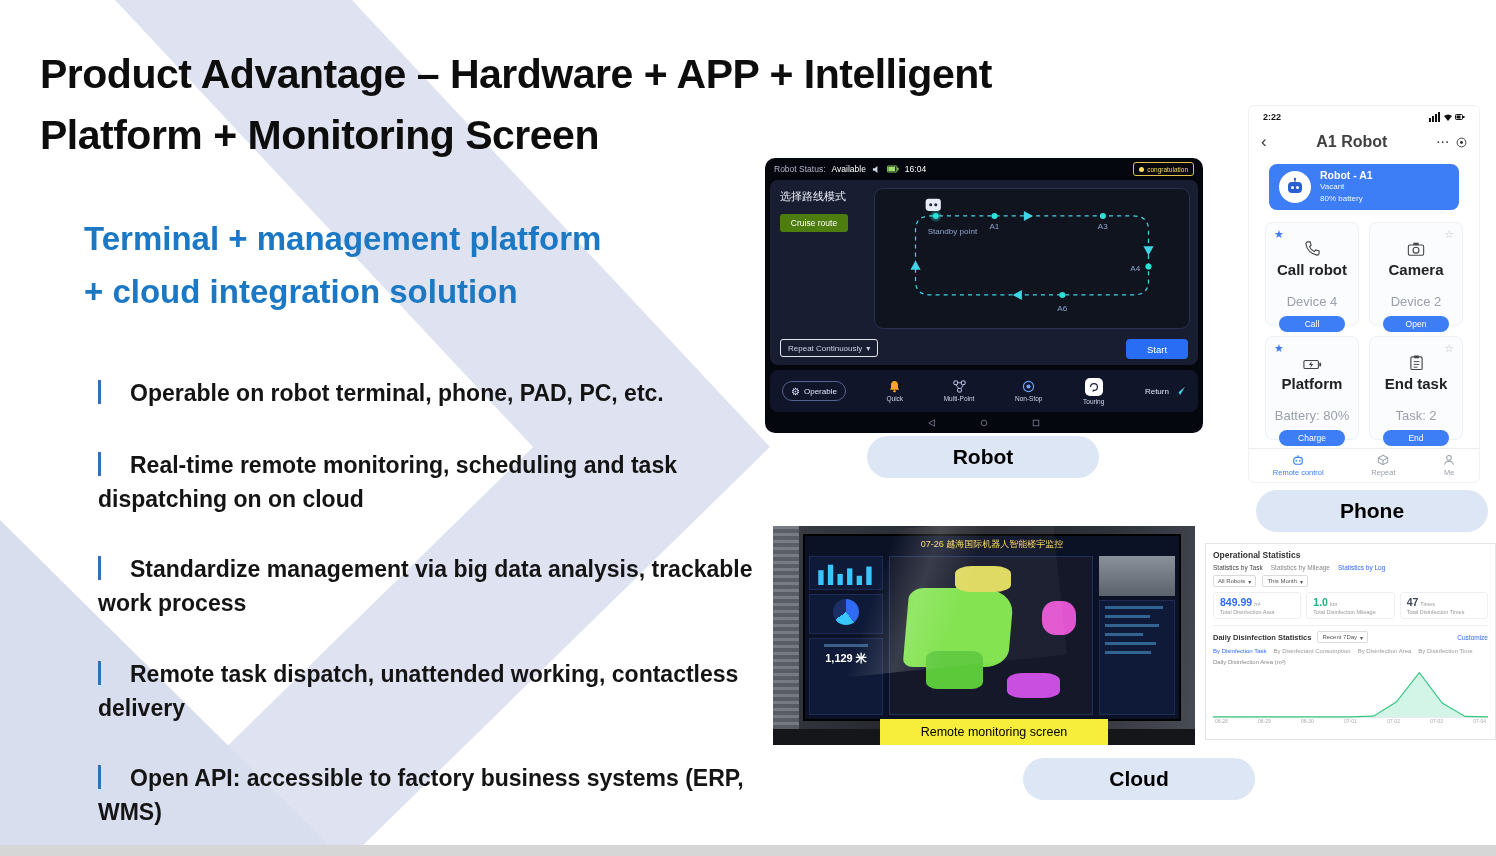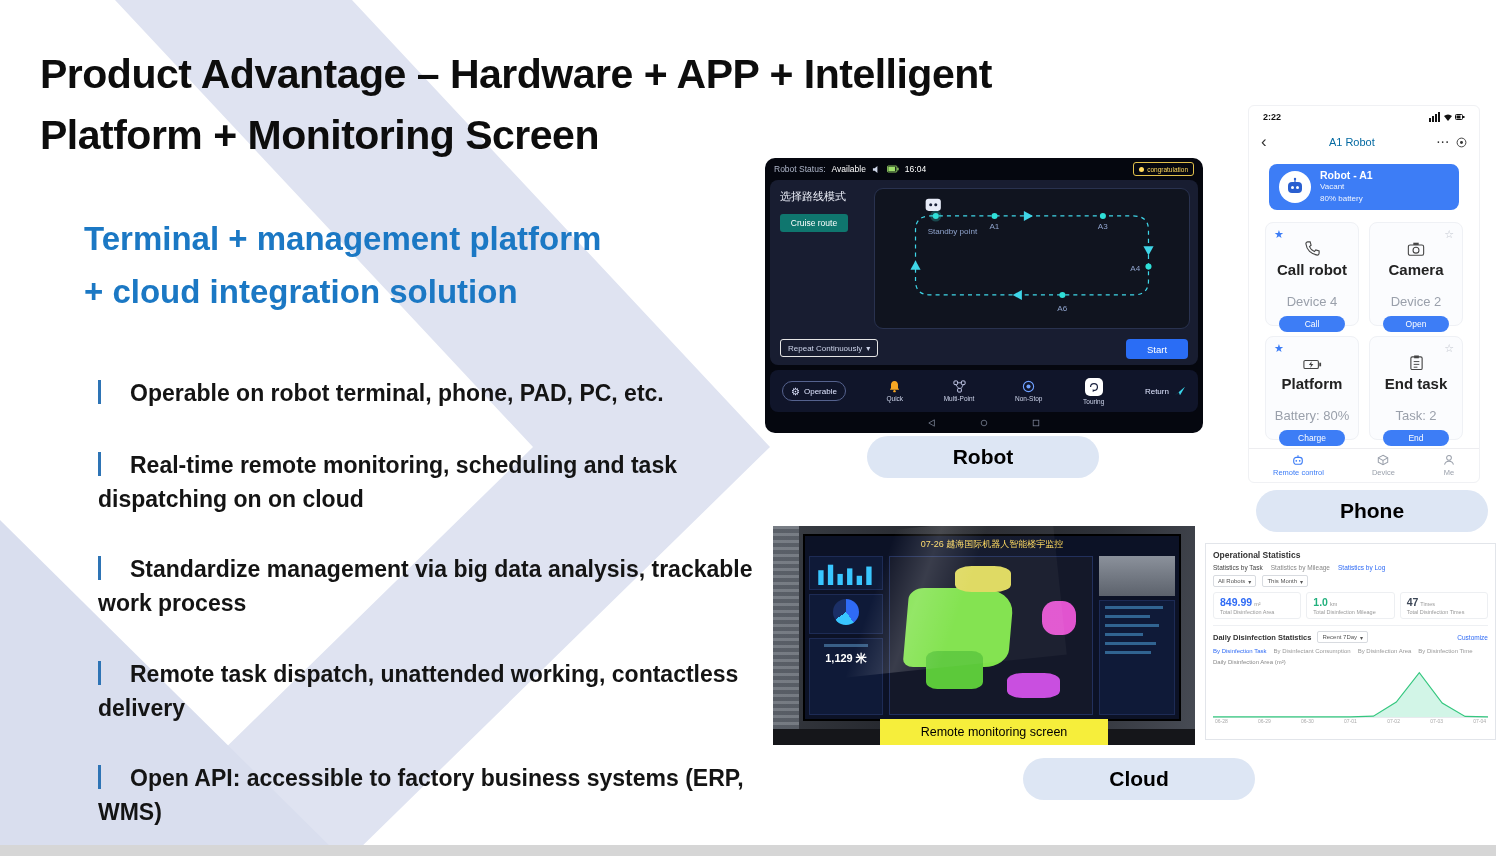--- a/index.html
+++ b/index.html
@@ -25,38 +25,38 @@
   
   .tablet { position:absolute; left:765px; top:158px; width:438px; height:275px; background:#05070f; border-radius:10px; overflow:hidden; }
   .rt-topbar { position:absolute; left:0; top:0; right:0; height:22px; display:flex; align-items:center; padding:0 9px; gap:6px; }
   .rt-status-label { font-size:8.5px; color:#aeb6c9; }
   .rt-status-value { font-size:8.5px; color:#fff; }
   .rt-time { font-size:8.5px; color:#fff; }
   .rt-badge { margin-left:auto; height:14px; border:1px solid #e2c14c; border-radius:3px; display:flex; align-items:center; gap:3px; padding:0 5px; color:#ffd95e; font-size:6.5px; }
   .rt-badge .dot { width:5px; height:5px; border-radius:50%; background:#ffd95e; }
   .rt-main { position:absolute; left:5px; right:5px; top:22px; height:185px; background:#181d31; border-radius:8px; }
   .rt-panel-title { position:absolute; left:10px; top:9px; font-size:11px; color:#eef1fb; }
-  .rt-cruise { position:absolute; left:10px; top:34px; width:68px; height:18px; background:#0f766e; border-radius:3px; color:#fff; font-size:8.5px; display:flex; align-items:center; justify-content:center; }
+  .rt-cruise { position:absolute; left:10px; top:34px; width:68px; height:18px; background:#4d7c0f; border-radius:3px; color:#fff; font-size:8.5px; display:flex; align-items:center; justify-content:center; }
   .rt-map { position:absolute; left:104px; top:8px; right:8px; bottom:36px; background:#10141f; border:1px solid #29324f; border-radius:9px; }
   .rt-map svg { width:100%; height:100%; display:block; }
   .rt-repeat { position:absolute; left:10px; bottom:8px; height:18px; border:1px solid #e5e5e5; border-radius:3px; color:#ccd3e8; font-size:8px; display:flex; align-items:center; gap:4px; padding:0 7px; }
   .rt-start { position:absolute; right:10px; bottom:6px; width:62px; height:20px; background:#2a6df5; border-radius:4px; color:#fff; font-size:9.5px; display:flex; align-items:center; justify-content:center; }
   .rt-toolbar { position:absolute; left:5px; right:5px; top:212px; height:42px; background:#10152a; border-radius:8px; display:flex; align-items:center; justify-content:space-between; padding:0 12px; }
   .rt-tool { display:flex; flex-direction:column; align-items:center; gap:2px; color:#cdd4ea; font-size:6.5px; }
   .rt-setting { flex-direction:row; gap:4px; border:1px solid #55628e; border-radius:10px; height:20px; padding:0 8px; font-size:8px; color:#dfe5ff; }
   .rt-return { flex-direction:row; gap:5px; font-size:8px; color:#dfe5ff; }
   .rt-tool .tour-box { width:18px; height:18px; background:#fff; border-radius:5px; display:flex; align-items:center; justify-content:center; }
   .rt-bezel { position:absolute; left:0; right:0; bottom:0; height:21px; display:flex; align-items:center; justify-content:center; gap:44px; }
 
   
   .phone { position:absolute; left:1248px; top:105px; width:232px; height:378px; background:#fff; border:1px solid #f0f1f4; border-radius:6px; }
   .ph-status { position:absolute; left:0; right:0; top:6px; padding:0 14px; display:flex; justify-content:space-between; align-items:center; font-size:9px; font-weight:bold; color:#111; }
   .ph-nav { position:absolute; left:0; right:0; top:24px; height:24px; display:flex; align-items:center; padding:0 12px; }
   .ph-back { font-size:17px; color:#333; line-height:20px; }
-  .ph-title { flex:1; text-align:center; font-size:11px; font-weight:normal; color:#0369a1; }
+  .ph-title { flex:1; text-align:center; font-size:16px; font-weight:bold; color:#404040; }
   .ph-nav-right { display:flex; align-items:center; gap:6px; color:#333; }
   .ph-more { font-size:10px; font-weight:bold; letter-spacing:1px; }
   .ph-robotcard { position:absolute; left:20px; right:20px; top:58px; height:46px; background:#3d7df6; border-radius:8px; display:flex; align-items:center; padding:0 10px; gap:9px; }
   .ph-avatar { width:32px; height:32px; border-radius:50%; background:#fff; display:flex; align-items:center; justify-content:center; }
   .ph-robot-info { color:#fff; line-height:12px; }
   .ph-robot-name { font-size:10.5px; font-weight:bold; }
   .ph-robot-sub { font-size:8px; opacity:.92; }
   .ph-grid { position:absolute; left:16px; right:16px; top:116px; display:grid; grid-template-columns:1fr 1fr; gap:10px; }
   .ph-card { position:relative; height:104px; background:#fbfcfe; border:1px solid #eff1f5; border-radius:8px; text-align:center; padding-top:12px; }
   .ph-star { position:absolute; top:5px; font-size:11px; }
@@ -386,21 +386,21 @@
         <span>Remote control</span>
       </div>
       <div class="ph-tab">
         <span>
             <svg width="12" height="12" viewBox="0 0 14 14">
               <polygon points="7,1.5 12.5,4.5 12.5,9.5 7,12.5 1.5,9.5 1.5,4.5" fill="none" stroke="#9aa0ab" stroke-width="1.2"></polygon>
               <polyline points="1.5,4.5 7,7.5 12.5,4.5" fill="none" stroke="#9aa0ab" stroke-width="1.2"></polyline>
               <line x1="7" y1="7.5" x2="7" y2="12.5" stroke="#9aa0ab" stroke-width="1.2"></line>
             </svg>
           </span>
-        <span>Device</span>
+        <span>Repeat</span>
       </div>
       <div class="ph-tab">
         <span>
             <svg width="12" height="12" viewBox="0 0 14 14">
               <circle cx="7" cy="4.5" r="2.8" fill="none" stroke="#9aa0ab" stroke-width="1.2"></circle>
               <path d="M1.8 12.5 C2.5 9.5 4.5 8.5 7 8.5 C9.5 8.5 11.5 9.5 12.2 12.5" fill="none" stroke="#9aa0ab" stroke-width="1.2"></path>
             </svg>
           </span>
         <span>Me</span>
       </div>

